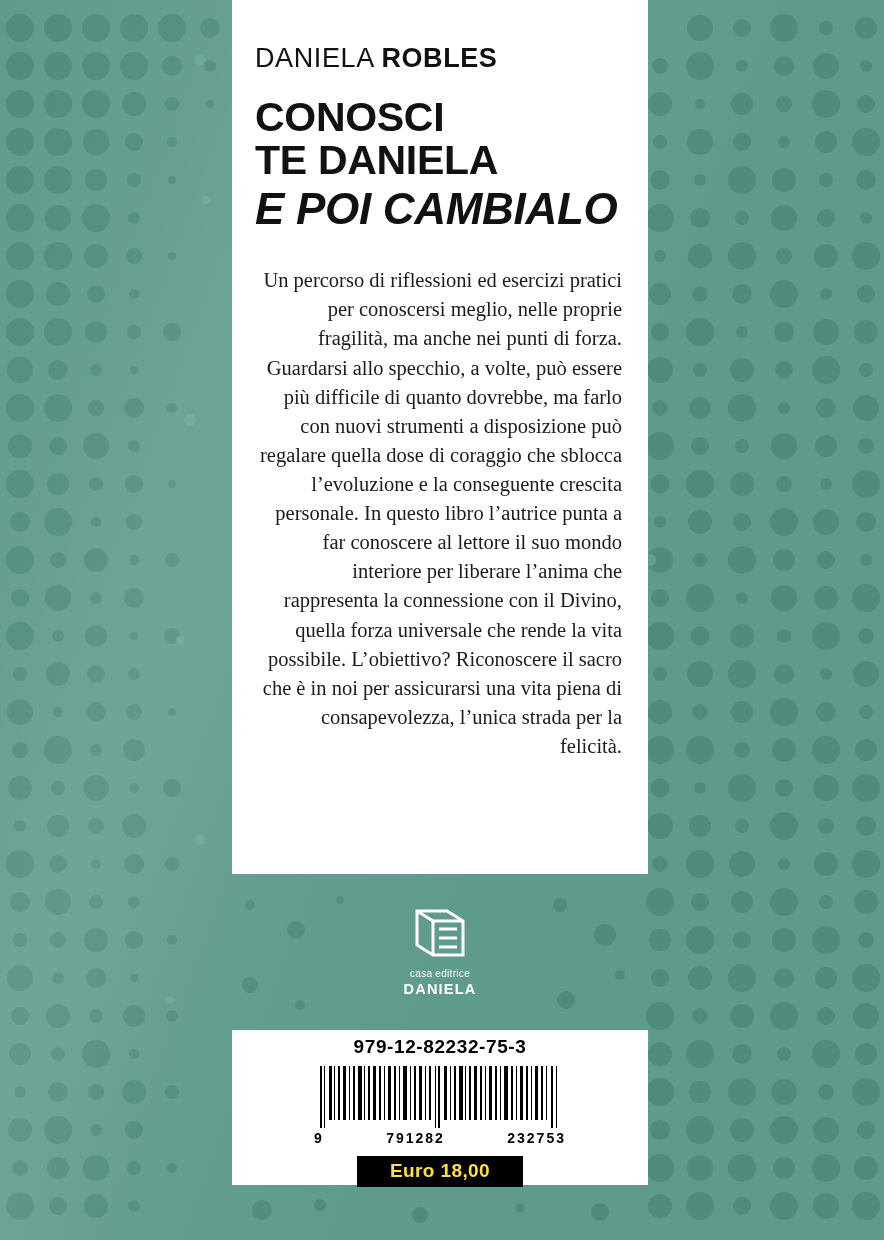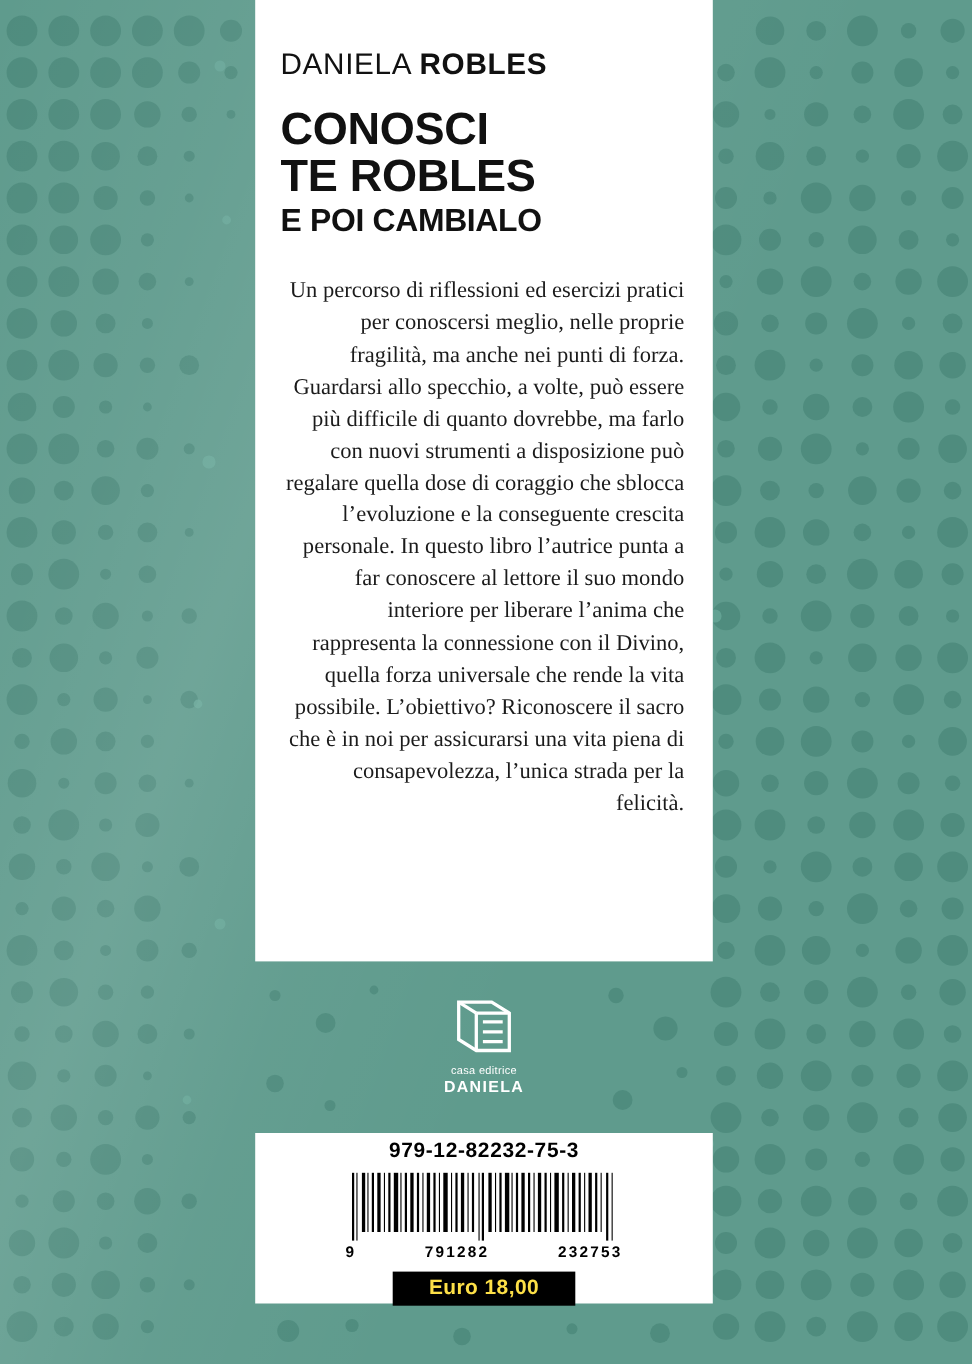--- a/index.html
+++ b/index.html
@@ -81,22 +81,23 @@
   }
   .title .line1,
   .title .line2 {
     display: block;
     font-size: 41px;
     font-weight: 700;
     letter-spacing: -0.3px;
   }
   .title .line3 {
     display: block;
-    font-size: 29px;
+    font-size: 44px;
     font-weight: 700;
+    font-style: italic;
     letter-spacing: -0.3px;
     margin-top: 3px;
   }
 
   .blurb {
     font-family: "Liberation Serif", serif;
     font-size: 20.5px;
     line-height: 1.42;
     color: #1b1b1b;
   }
@@ -569,21 +570,21 @@
   <div class="band"></div>
 
   <div class="panel">
     <div class="author">
       <span class="first">DANIELA</span>
       <span class="last">ROBLES</span>
     </div>
 
     <h1 class="title">
       <span class="line1">CONOSCI</span>
-      <span class="line2">TE ROBLES</span>
+      <span class="line2">TE DANIELA</span>
       <span class="line3">E POI CAMBIALO</span>
     </h1>
 
     <div class="blurb">
       <p>Un percorso di riflessioni ed esercizi pratici per conoscersi meglio, nelle proprie fragilità, ma anche nei punti di forza. Guardarsi allo specchio, a volte, può essere più difficile di quanto dovrebbe, ma farlo con nuovi strumenti a disposizione può regalare quella dose di coraggio che sblocca l’evoluzione e la conseguente crescita personale. In questo libro l’autrice punta a far conoscere al lettore il suo mondo interiore per liberare l’anima che rappresenta la connessione con il Divino, quella forza universale che rende la vita  possibile. L’obiettivo? Riconoscere il sacro che è in noi  per assicurarsi una vita piena di consapevolezza, l’unica strada per la felicità.</p>
     </div>
   </div>
 
   <div class="publisher">
     <svg class="pub-mark" viewBox="0 0 54 56" aria-hidden="true">

